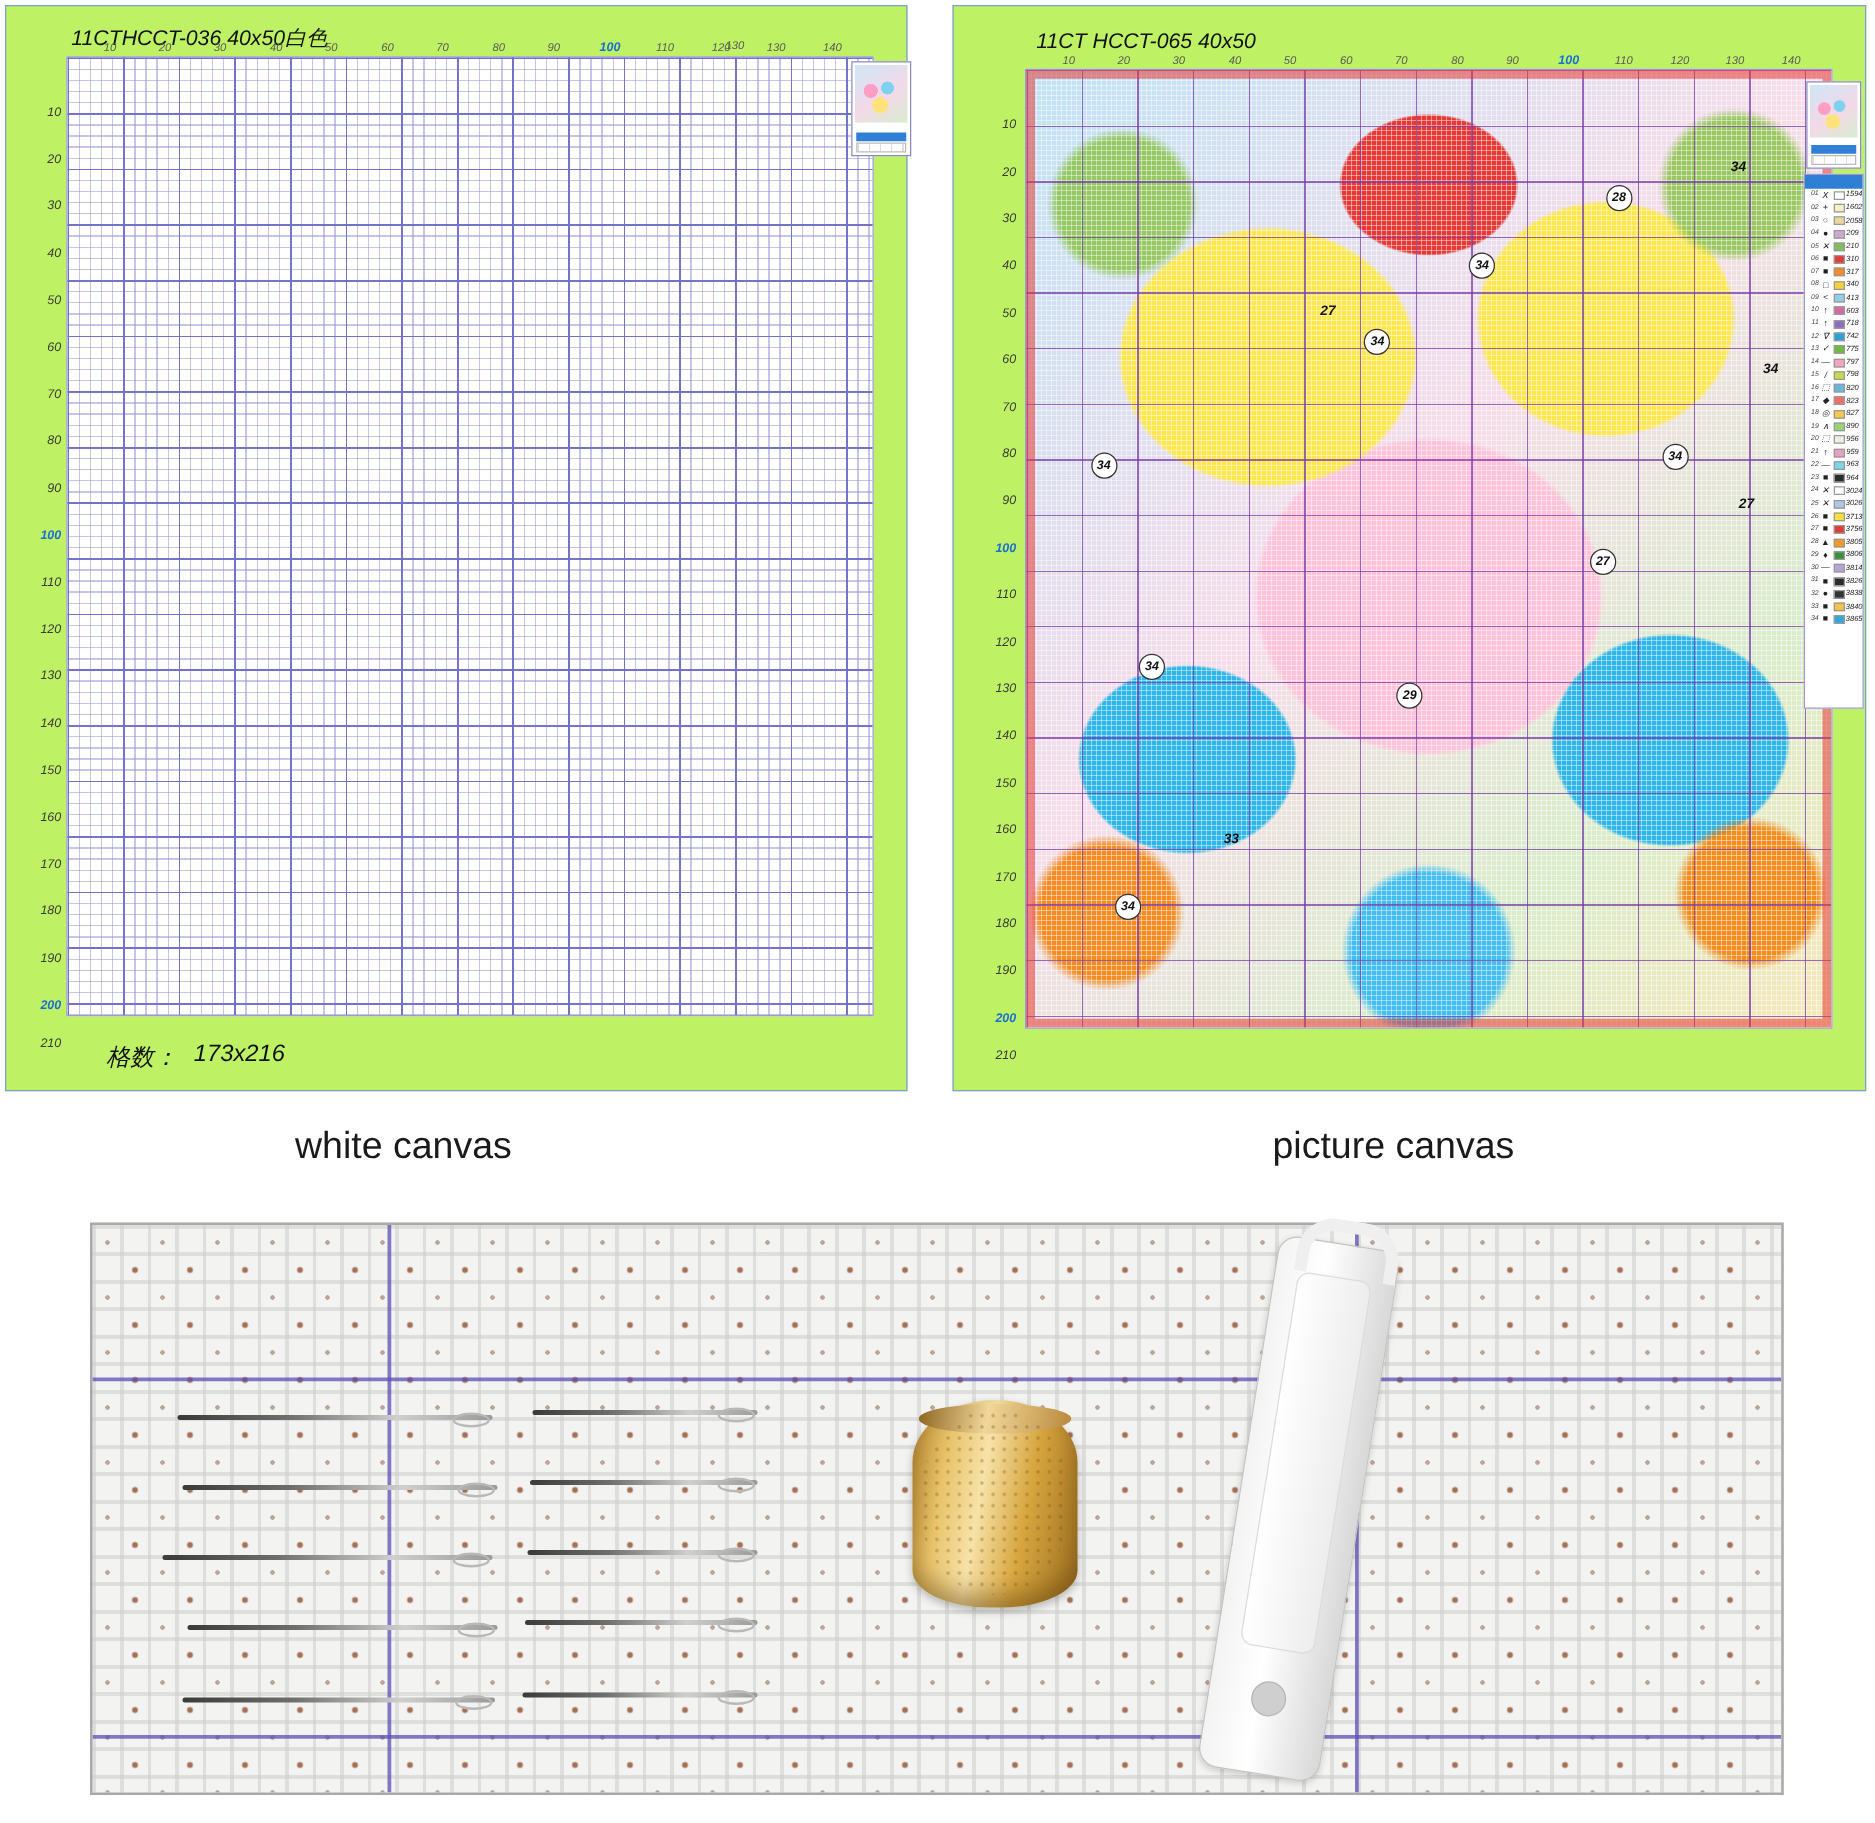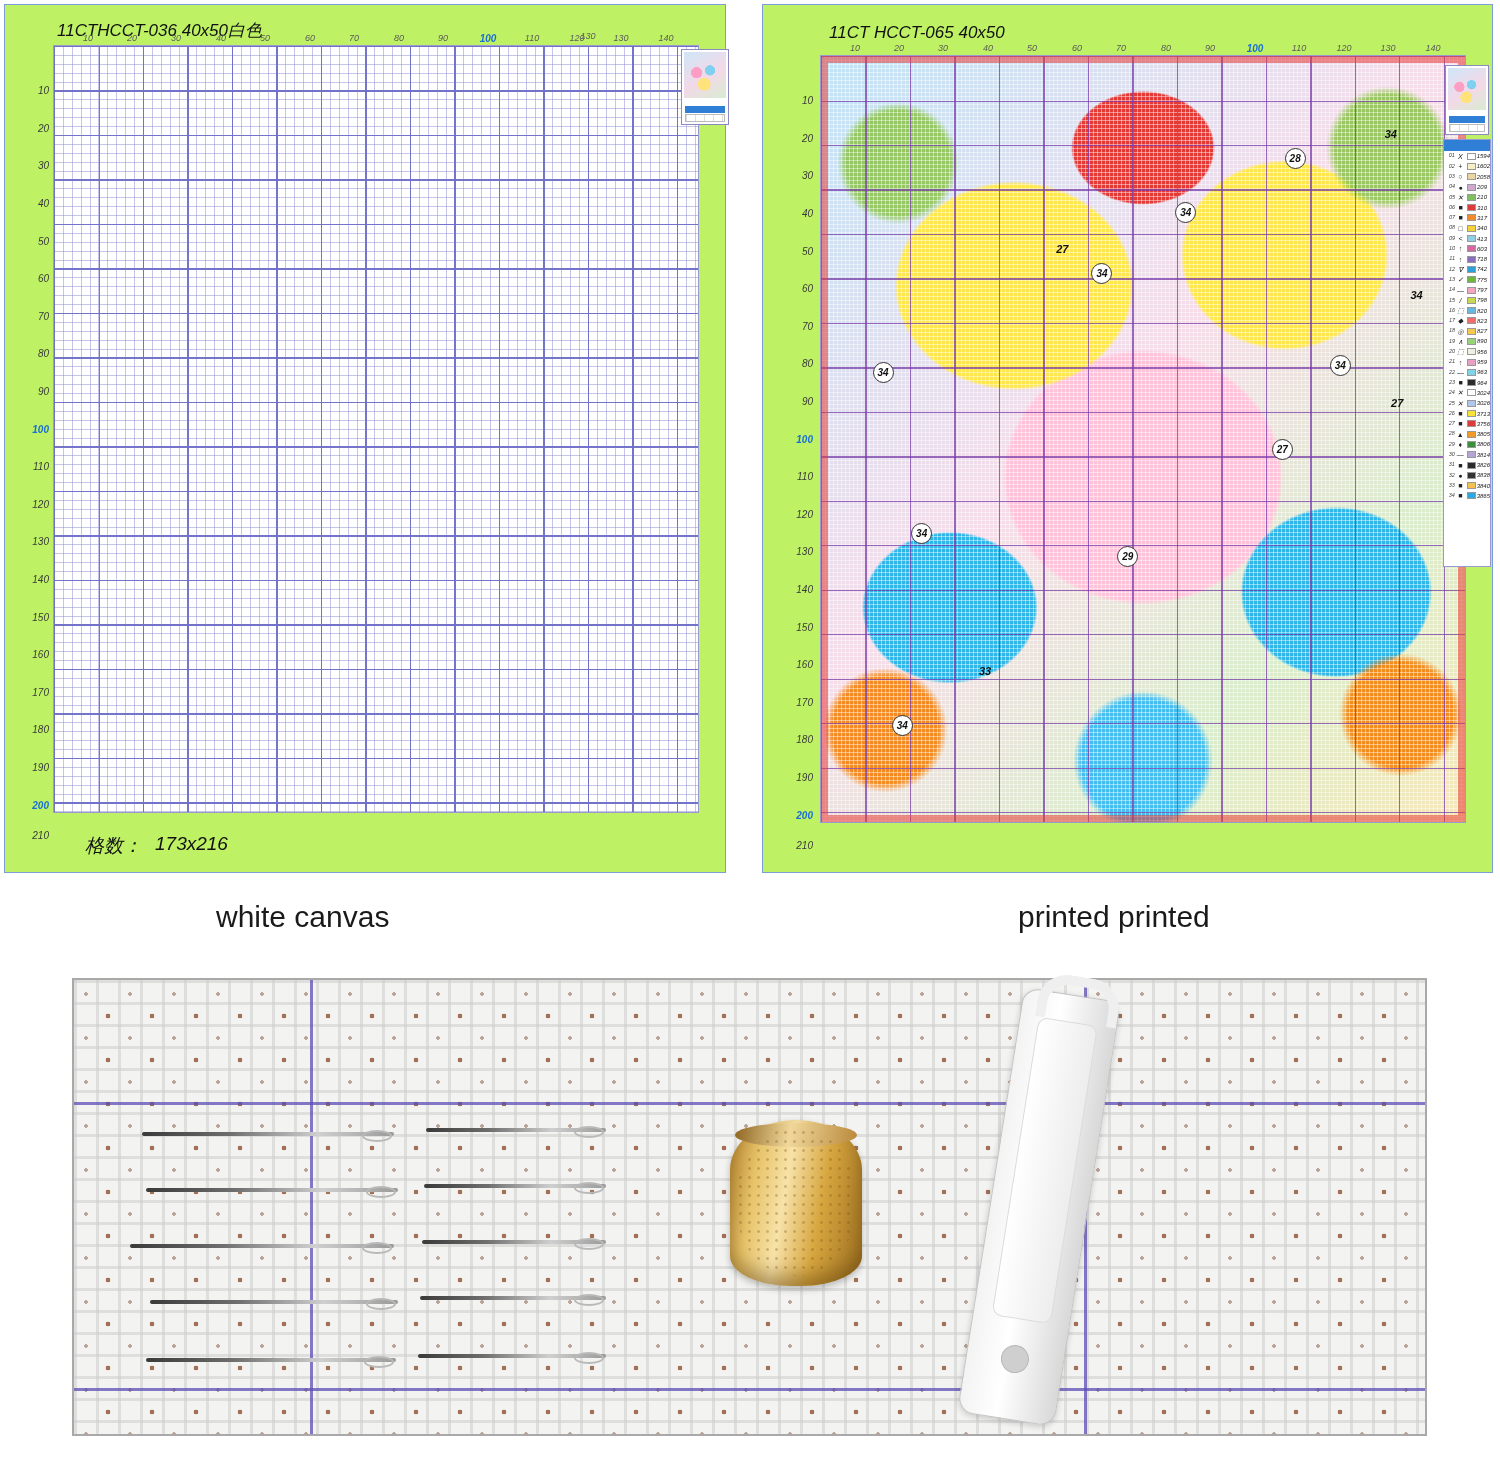--- a/index.html
+++ b/index.html
@@ -473,22 +473,22 @@
           <div class="lrow">
             <span class="lno">34</span>
             <span class="lsym">■</span>
             <span class="lcol" style="background: rgb(47, 168, 224);"></span>
             <span class="lcode">3865</span>
           </div>
         </div>
     </div>
   </div>
 
-  <div class="caption" style="left:216px;top:900px;">white canvas</div>
-  <div class="caption" style="left:1018px;top:900px;">printed printed</div>
+  <div class="caption" style="left:236px;top:900px;">white canvas</div>
+  <div class="caption" style="left:1018px;top:900px;">picture canvas</div>
 
   <div class="photo">
     <div class="holes"></div>
     <div class="holes2"></div>
 
     <div class="hline" style="top:122px;"></div>
     <div class="hline" style="top:408px;"></div>
     <div class="vline" style="left:236px;"></div>
     <div class="vline" style="left:1010px;"></div>
 

